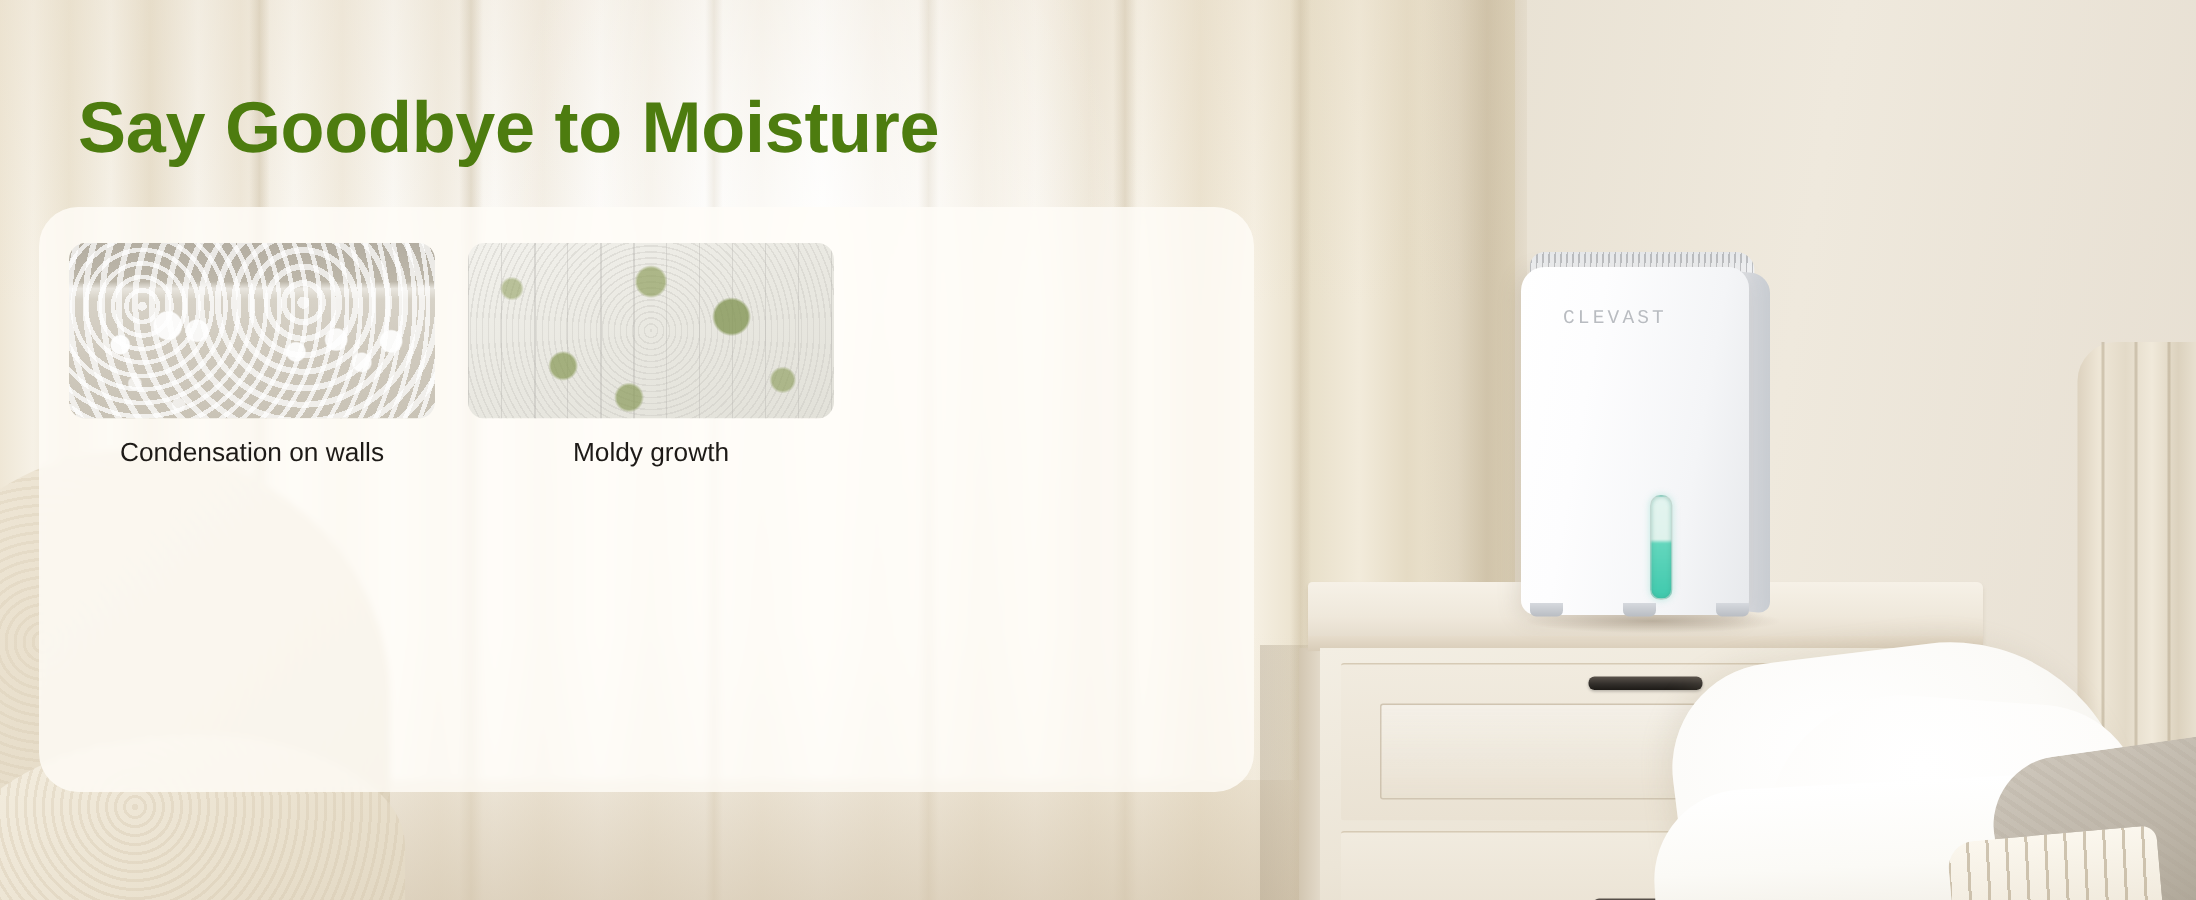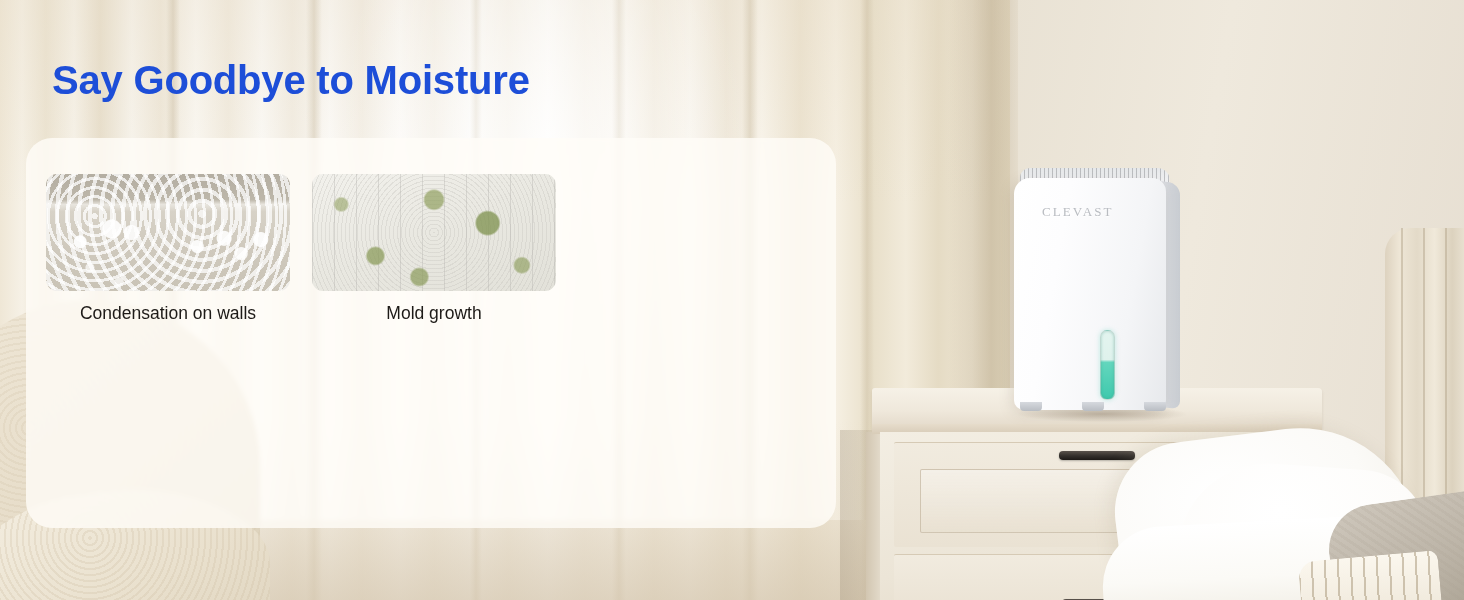--- a/index.html
+++ b/index.html
@@ -195,21 +195,21 @@
   }
   .device-side {
     position: absolute; left: 152px; top: 14px; width: 22px; height: 226px;
     background: linear-gradient(90deg, #e2e4e8 0%, #d2d5da 55%, #c8ccd1 100%);
     border-radius: 4px 12px 8px 4px;
     transform: skewY(6deg);
   }
   .device-brand {
     position: absolute; left: 28px; top: 26px;
     font-size: 13px; letter-spacing: 2.1px;
-    color: #b9bcc1; font-family: Liberation Serif, serif;
+    color: #b9bcc1; font-family: Liberation Mono, monospace;
     text-shadow: 0 1px 0 rgba(255,255,255,.9);
   }
   .device-gauge {
     position: absolute; left: 86px; top: 152px; width: 13px; height: 68px;
     border-radius: 7px;
     background: linear-gradient(180deg, #e3f4ef 0%, #dff2ec 42%, #63d6bd 46%, #3fc9ad 100%);
     box-shadow: inset 0 0 3px rgba(60,150,130,.4), 0 0 5px rgba(90,210,185,.35);
     border: 1px solid rgba(180,205,198,.7);
   }
   .device-feet {
@@ -227,36 +227,36 @@
     left: 26px; top: 138px; width: 810px; height: 390px;
     background: rgba(255,253,248,.80);
     border-radius: 26px;
     backdrop-filter: blur(2px);
   }
 
   .headline {
     position: absolute; left: 52px; top: 58px;
     margin: 0;
     font-family: "Liberation Sans", sans-serif;
-    font-size: 40px;
+    font-size: 48px;
     font-weight: bold;
-    color: #1d4ed8;
+    color: #4d7c0f;
     letter-spacing: -0.2px;
     white-space: nowrap;
   }
 
   .grid {
     position: absolute; left: 46px; top: 162px;
     display: grid;
     grid-template-columns: repeat(3, 244px);
     grid-template-rows: repeat(2, auto);
     column-gap: 22px;
     row-gap: 14px;
   }
-  .cell { width: 244px; margin-top: 12px; }
+  .cell { width: 244px; }
   .thumb {
     width: 244px; height: 117px;
     border-radius: 11px;
     overflow: hidden;
     position: relative;
   }
   .caption {
     display: block;
     text-align: center;
     margin-top: 12px;
@@ -422,17 +422,17 @@
       <div class="thumb t-condensation"></div>
       <span class="caption">Condensation on walls</span>
     </div>
 
 
 
 
 
     <div class="cell">
       <div class="thumb t-mold"></div>
-      <span class="caption">Mold growth</span>
+      <span class="caption">Moldy growth</span>
     </div>
 
   </div>
 </div>
 
 </body></html>

